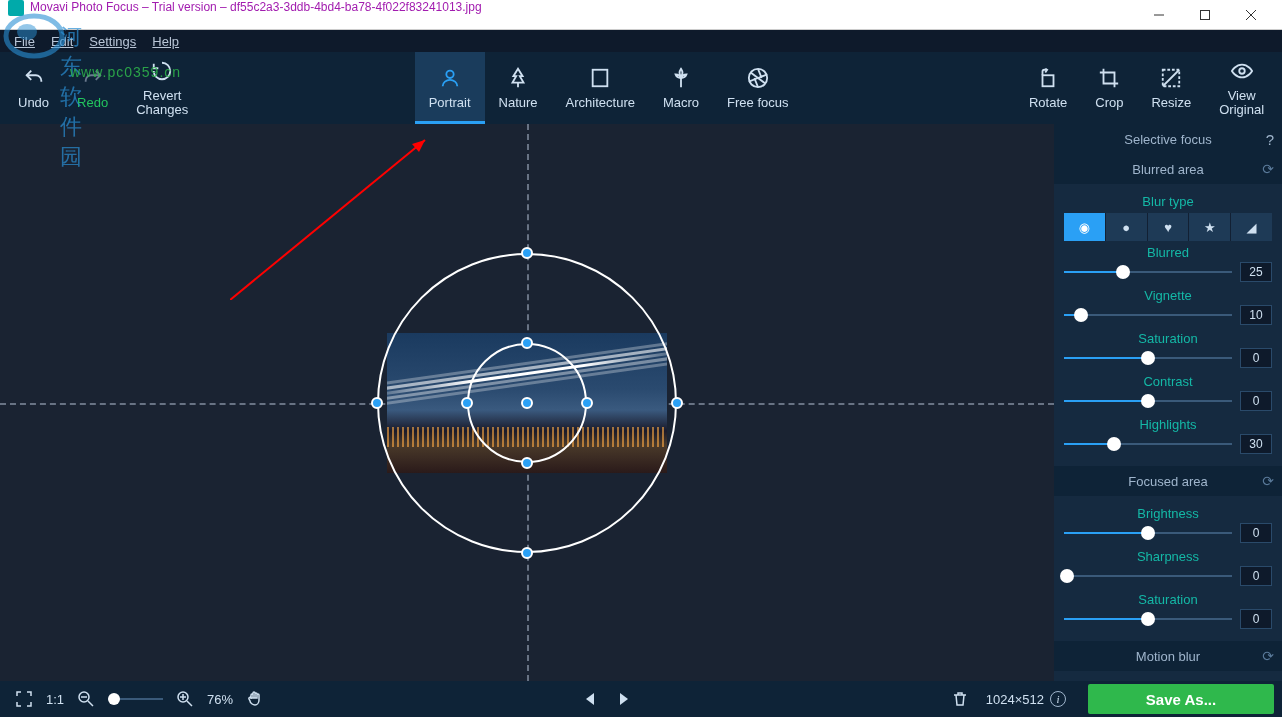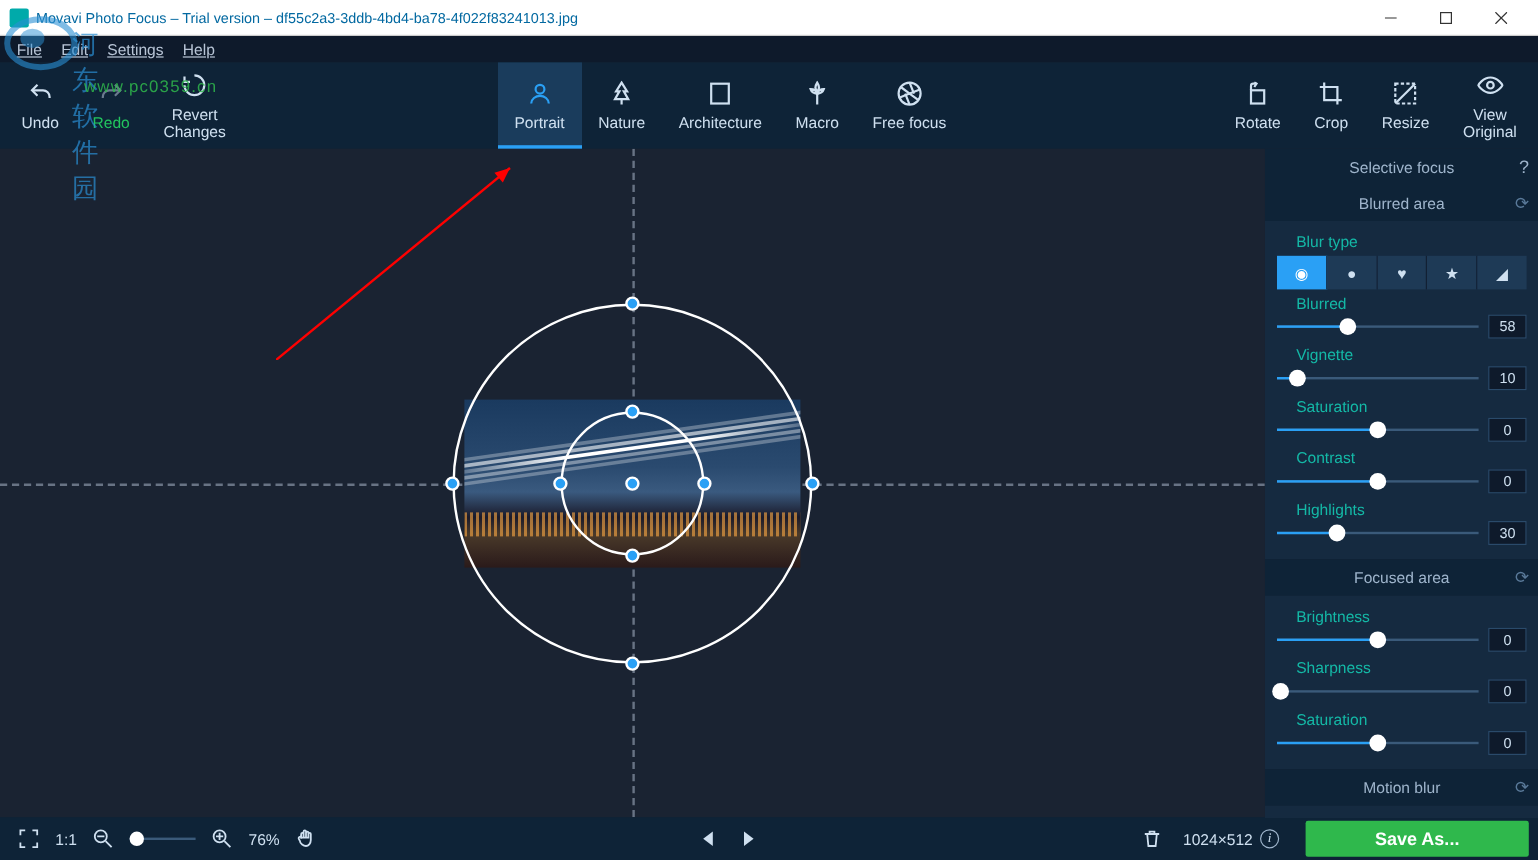--- a/index.html
+++ b/index.html
@@ -1,19 +1,19 @@
 <!DOCTYPE html>
 <html><head>
 <meta charset="utf-8">
 <style>
   * { margin:0; padding:0; box-sizing:border-box; font-family:"Segoe UI",Arial,sans-serif; user-select:none; }
   body { width:1282px; height:717px; background:#1a2332; overflow:hidden; position:relative; }
   
   
-  .titlebar { height:30px; background:#fff; display:flex; align-items:center; padding:0 8px; font-size:12px; color:#0369a1; border-bottom:1px solid #ccc; }
+  .titlebar { height:30px; background:#fff; display:flex; padding:0 8px; font-size:12px; color:#a21caf; border-bottom:1px solid #ccc; }
   .titlebar .icon { width:16px; height:16px; background:#0aa; border-radius:2px; margin-right:6px; }
   .titlebar .spacer { flex:1; }
   .titlebar .winbtn { width:46px; height:30px; display:flex; align-items:center; justify-content:center; cursor:pointer; }
   .titlebar .winbtn svg { width:10px; height:10px; }
   
   
   .menubar { height:22px; background:#0e1a2b; display:flex; align-items:center; padding:0 6px; color:#b8c5d6; font-size:13px;text-decoration:underline; }
   .menubar span { padding:0 8px; cursor:pointer; }
   
   
@@ -43,21 +43,21 @@
   .photo::after { content:''; position:absolute; bottom:18%; left:0; right:0; height:20px; background:repeating-linear-gradient(90deg,#fa4,#fa4 2px,transparent 2px,transparent 5px); opacity:.6; }
   .ring { position:absolute; left:50%; top:50%; border:2px solid #fff; border-radius:50%; transform:translate(-50%,-50%); }
   .ring.outer { width:300px; height:300px; }
   .ring.inner { width:120px; height:120px; }
   .handle { position:absolute; width:12px; height:12px; background:#2aa0f5; border:2px solid #fff; border-radius:50%; transform:translate(-50%,-50%); }
   .arrow { position:absolute; top:6px; left:230px; width:210px; height:170px; }
   .arrow line { stroke:#f00; stroke-width:2; }
   .arrow polygon { fill:#f00; }
   
   
-  .panel { position:absolute; top:124px; right:0; bottom:36px; width:228px; background:#122033; color:#cfe0f0; font-size:13px; overflow-y:auto; }
+  .panel { position:absolute; top:124px; right:0; bottom:36px; width:228px; background:#122033; color:#cfe0f0; font-size:13px; overflow-y:auto;text-align:center; }
   .panel::-webkit-scrollbar { width:0; }
   .phdr { height:30px; background:#0e2337; display:flex; align-items:center; padding:0 10px; color:#9fb5cc; }
   .phdr.center { justify-content:center; position:relative; }
   .phdr .refresh { position:absolute; right:8px; color:#5a7a9a; font-size:14px; }
   .phdr .help { position:absolute; right:8px; color:#9fb5cc; font-size:15px; }
   .pgroup { background:#152a40; padding:6px 10px; }
   .plabel { color:#14b8a6; font-size:13px; margin:4px 16px 2px; }
   .btnrow { display:flex; gap:0; margin-top:4px; }
   .typetbn { flex:1; height:28px; background:#1e3a56; display:flex; align-items:center; justify-content:center; cursor:pointer; color:#cfe0f0; border-right:1px solid #122033; }
   .typetbn:last-child { border-right:none; }
@@ -287,21 +287,21 @@
       <div class="typetbn">♥</div>
       <div class="typetbn">★</div>
       <div class="typetbn">◢</div>
     </div>
     <div class="plabel">Blurred</div>
     <div class="slrow">
       <div class="slider">
           <div class="fill" style="width:35%"></div>
           <div class="thumb" style="left:35%"></div>
         </div>
-      <div class="slval">58</div>
+      <div class="slval">25</div>
     </div>
     <div class="plabel">Vignette</div>
     <div class="slrow">
       <div class="slider">
           <div class="fill" style="width:10%"></div>
           <div class="thumb" style="left:10%"></div>
         </div>
       <div class="slval">10</div>
     </div>
     <div class="plabel">Saturation</div>

